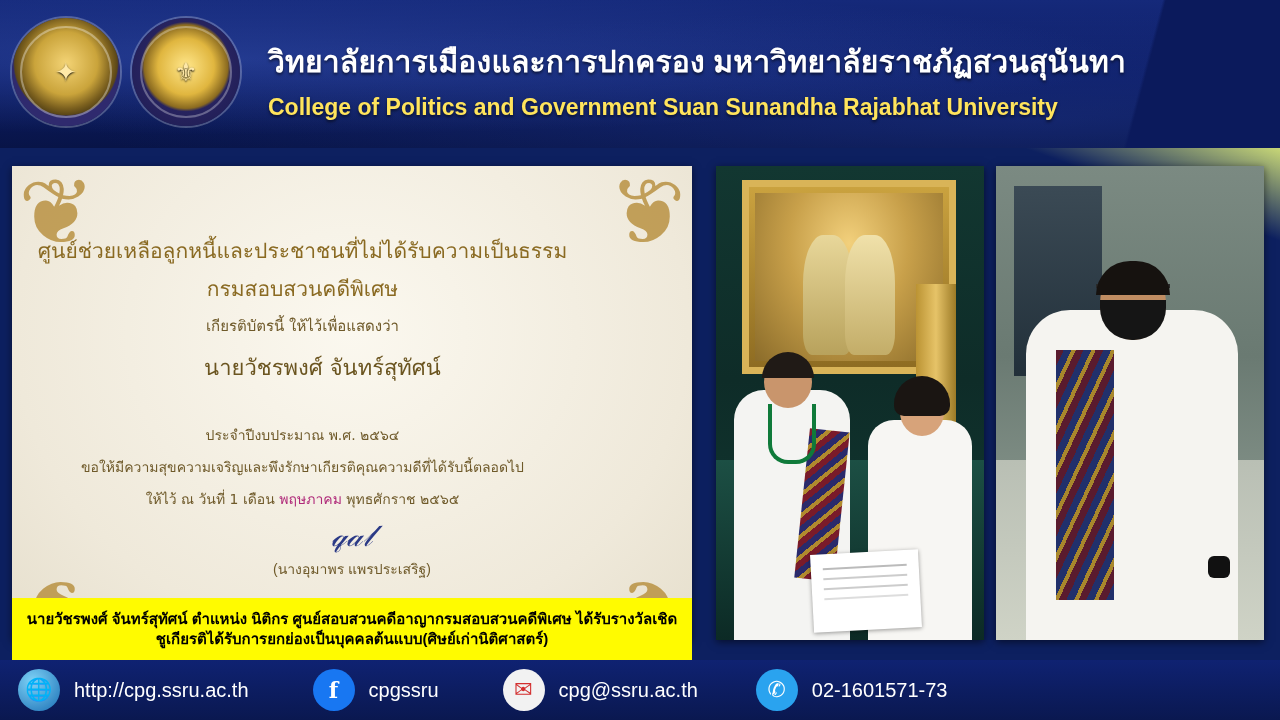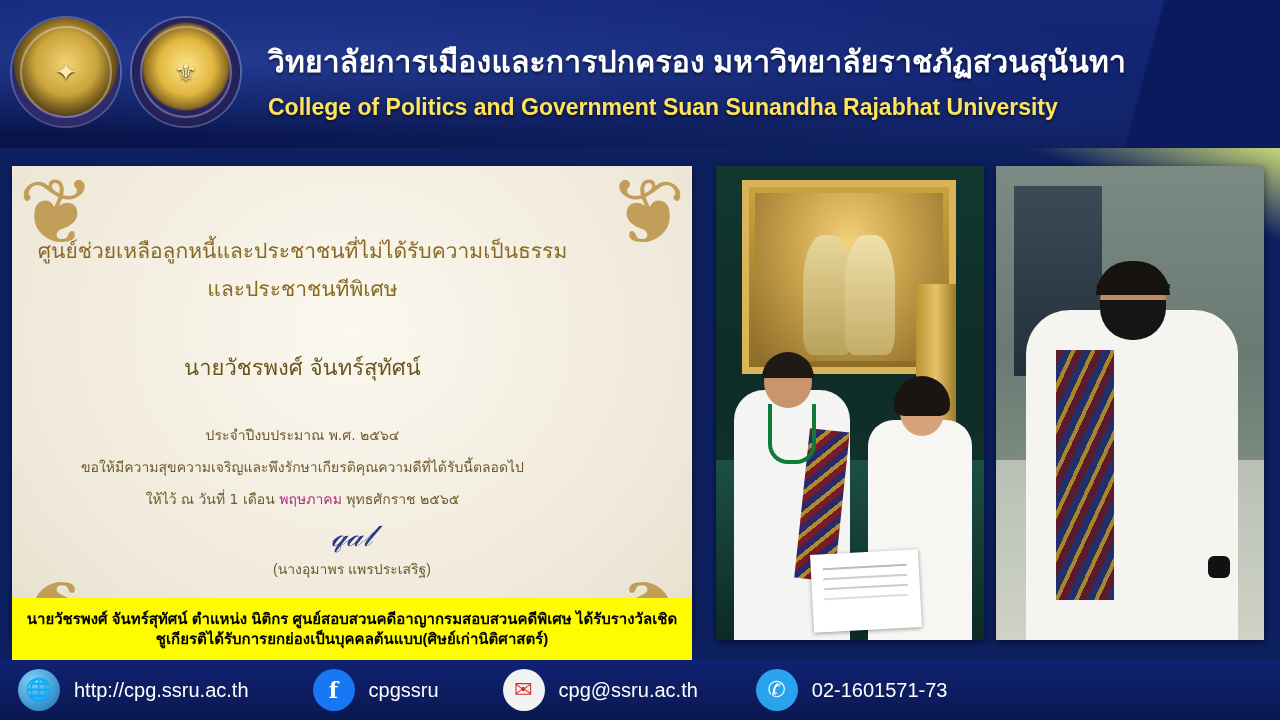--- a/index.html
+++ b/index.html
@@ -81,21 +81,21 @@
   .corner.tr{right:6px;top:0px;transform:scaleX(-1);}
   .corner.bl{left:6px;bottom:-18px;transform:scaleY(-1);}
   .corner.br{right:6px;bottom:-18px;transform:scale(-1,-1);}
   .cert-line{
     position:absolute;left:0;width:581px;text-align:center;
     color:#7b5e1d;font-family:"DejaVu Sans","Liberation Sans",sans-serif;
   }
   .c1{top:68px;font-size:21px;color:#8a6a22;}
   .c2{top:106px;font-size:21px;color:#8a6a22;}
   .c3{top:148px;font-size:15px;color:#6f5a2a;}
-  .c4{top:184px;font-size:22px;color:#6b5520;}
+  .c4{top:184px;font-size:22px;color:#6b5520;margin-left:20px;}
   .c5{top:228px;font-size:14px;color:#6f5a2a;}
   .c6{top:258px;font-size:14px;color:#6f5a2a;}
   .c7{top:290px;font-size:14px;color:#6f5a2a;}
   .c8{top:322px;font-size:14px;color:#6f5a2a;}
   .c8 .hl{color:#b02a7a;}
   .sign-mark{
     position:absolute;left:0;top:352px;width:680px;text-align:center;
     color:#2b3a86;font-size:30px;font-family:"DejaVu Serif",serif;font-style:italic;
   }
   .sign-name{
@@ -192,21 +192,22 @@
   <div class="bg-diag"></div>
 
   <div class="cert-wrap">
     <div class="cert-inner">
       <div class="corner tl">❦</div>
       <div class="corner tr">❦</div>
       <div class="corner bl">❦</div>
       <div class="corner br">❦</div>
 
       <div class="cert-line c1">ศูนย์ช่วยเหลือลูกหนี้และประชาชนที่ไม่ได้รับความเป็นธรรม</div>
-      <div class="cert-line c2">และประชาชนทีพิเศษ</div>
+      <div class="cert-line c2">กรมสอบสวนคดีพิเศษ</div>
+      <div class="cert-line c3">เกียรติบัตรนี้ ให้ไว้เพื่อแสดงว่า</div>
       <div class="cert-line c4">นายวัชรพงศ์ จันทร์สุทัศน์</div>
       <div class="cert-line c6">ประจำปีงบประมาณ พ.ศ. ๒๕๖๔</div>
       <div class="cert-line c7">ขอให้มีความสุขความเจริญและพึงรักษาเกียรติคุณความดีที่ได้รับนี้ตลอดไป</div>
       <div class="cert-line c8">
         <span>ให้ไว้ ณ วันที่</span>
         <span>1</span>
         <span>เดือน</span>
         <span class="hl">พฤษภาคม</span>
         <span>พุทธศักราช</span>
         <span>๒๕๖๕</span>

